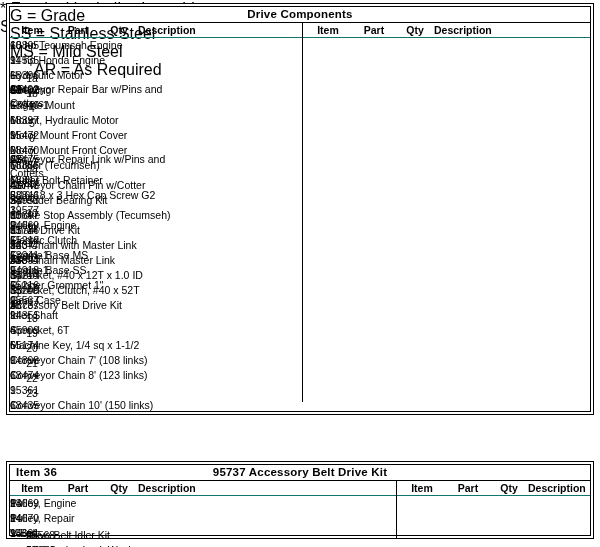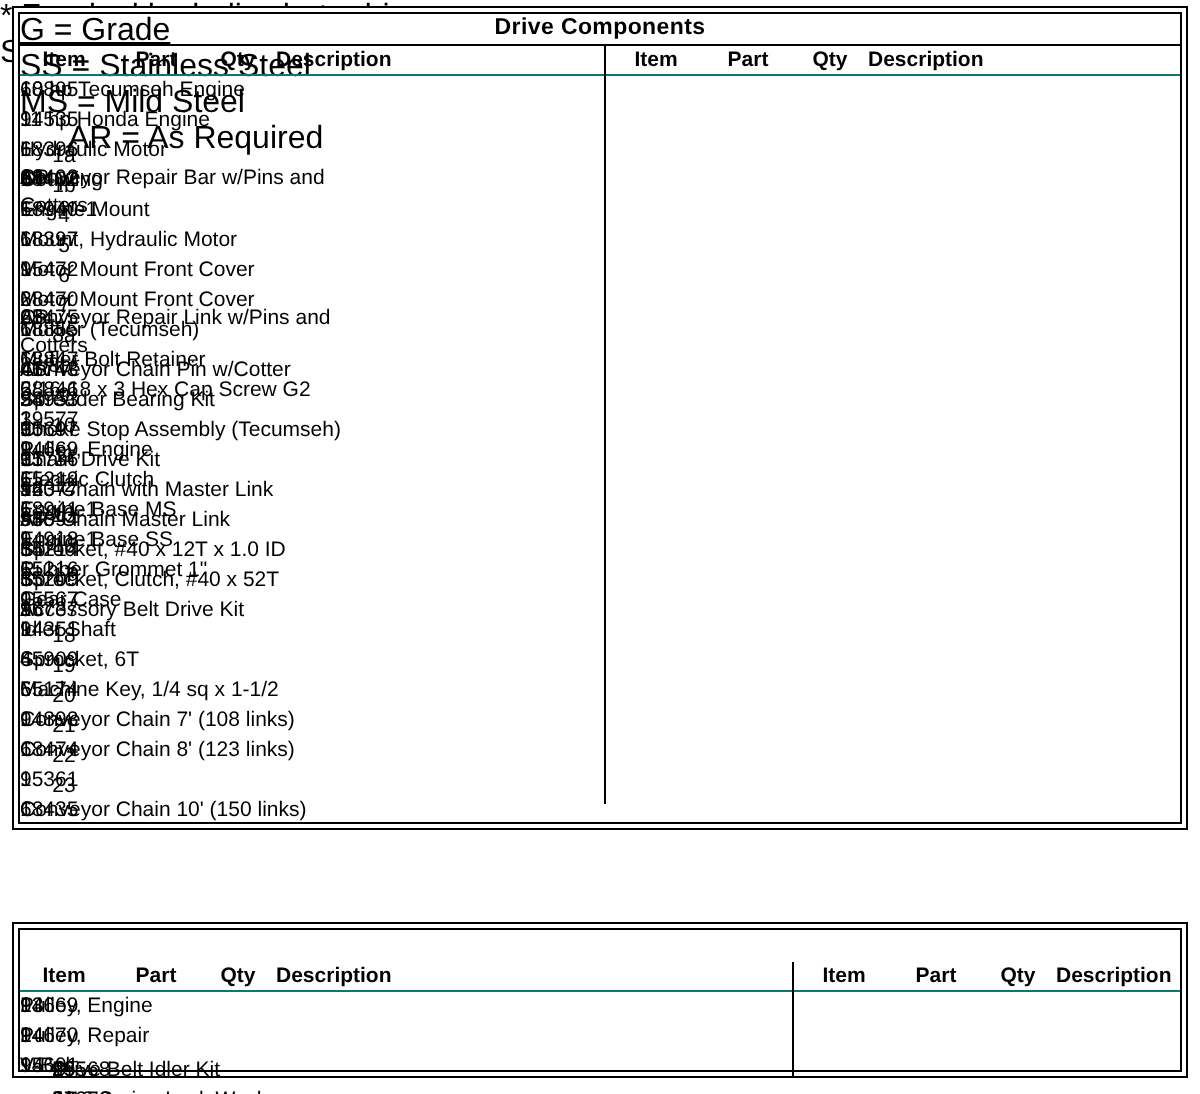--- a/index.html
+++ b/index.html
@@ -428,35 +428,39 @@
           </div>
           <div class="row">
             <div class="c-item">36</div>
             <div class="c-part">95737</div>
             <div class="c-qty">1</div>
             <div class="c-desc">Accessory Belt Drive Kit</div>
           </div>
         </div>
 
       <div id="legend-row">
-          <div class="legend-cell" style="left: 0px; width: 146px; text-decoration: underline;">G = Grade</div>
+          <div class="legend-cell" style="left: 0px; width: 146px;">G = Grade</div>
           <div class="legend-cell" style="left: 146px; width: 146px;">SS = Stainless Steel</div>
           <div class="legend-cell" style="left: 292px; width: 146px;">MS = Mild Steel</div>
           <div class="legend-cell" style="left: 438px; width: 146px; margin-left: 24px;">AR = As Required</div>
         </div>
 
     </div>
   </div>
 
   <div class="note" id="note-1">* For dual hydralic chute drive.</div>
   <div class="note" id="note-2">See page 4 for hardware parts list.</div>
 
   <div class="block" id="belt-block">
     <div class="block-inner">
 
+      <div class="title-bar">
+        <span class="belt-title-left">Item 36</span>
+        <span class="belt-title-center">95737  Accessory Belt Drive Kit</span>
+      </div>
 
       <div class="hdr-row" id="belt-hdr">
         <div class="hdr-cell" style="left:4px;width:36px;text-align:center;">Item</div>
         <div class="hdr-cell" style="left:42px;width:52px;text-align:center;">Part</div>
         <div class="hdr-cell" style="left:96px;width:26px;text-align:center;">Qty</div>
         <div class="hdr-cell" style="left:128px;">Description</div>
 
         <div class="hdr-cell" style="left:394px;width:36px;text-align:center;">Item</div>
         <div class="hdr-cell" style="left:432px;width:52px;text-align:center;">Part</div>
         <div class="hdr-cell" style="left:486px;width:26px;text-align:center;">Qty</div>

